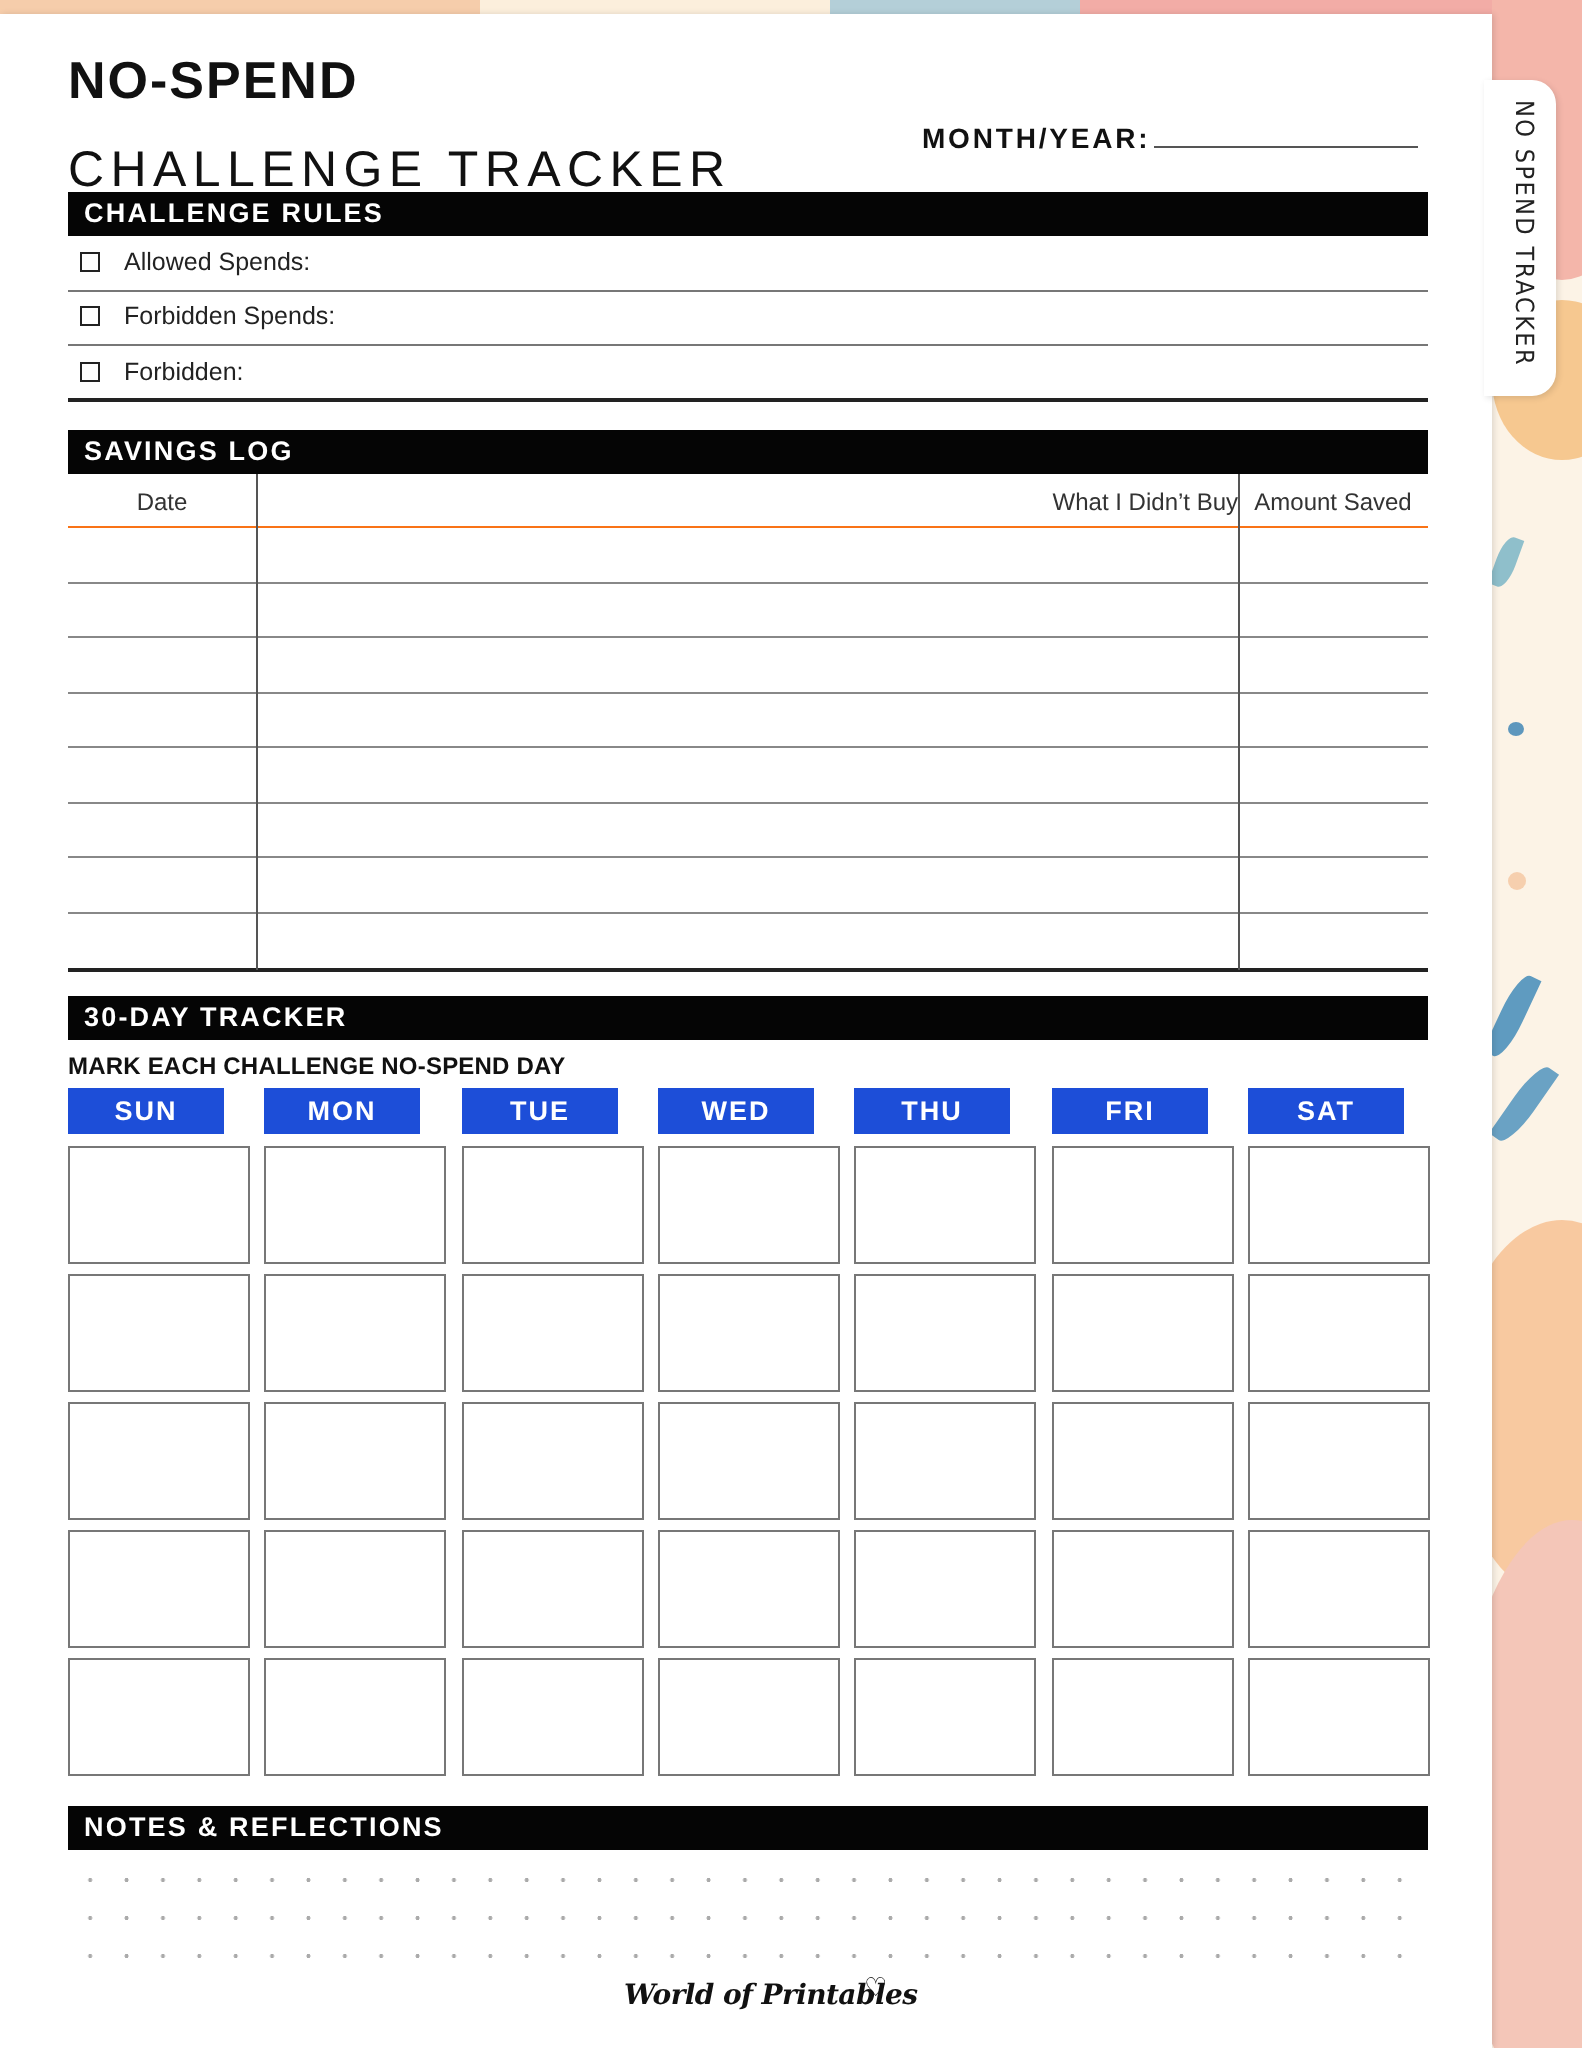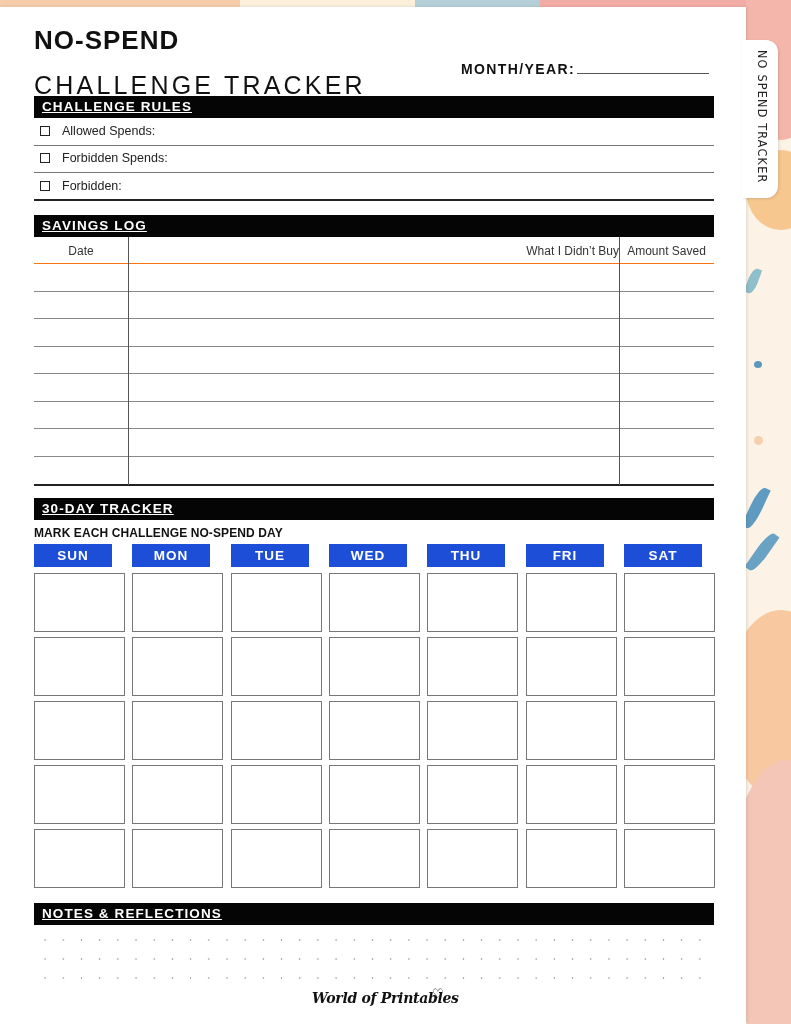--- a/index.html
+++ b/index.html
@@ -32,21 +32,21 @@
   }
 
   .title-1 { position: absolute; left: 34px; top: 26px; font-size: 26px; font-weight: 700; letter-spacing: 1px; line-height: 28px; }
   .title-2 { position: absolute; left: 34px; top: 52px; font-size: 25px; font-weight: 400; letter-spacing: 3.2px; line-height: 26px; margin-top: 20px; }
   .month-label { position: absolute; left: 449px; top: 61px; font-size: 14px; font-weight: 700; letter-spacing: 1.4px; padding-left: 12px; }
   .month-line { position: absolute; left: 577px; top: 73px; width: 132px; height: 1px; background: #555; }
 
   .bar {
     position: absolute; left: 34px; width: 680px; height: 22px; background: #050505;
     color: #fff; font-size: 13.5px; font-weight: 700; letter-spacing: 1.1px;
-    line-height: 22px; padding-left: 8px; box-sizing: border-box; text-decoration: underline;
+    line-height: 22px; padding-left: 8px; box-sizing: border-box;
   }
 
   .rule-row { position: absolute; left: 34px; width: 680px; height: 27px; border-bottom: 1px solid #777; box-sizing: border-box; }
   .rule-row.last { border-bottom: 2px solid #222; }
   .checkbox { position: absolute; left: 6px; top: 7px; width: 10px; height: 10px; border: 1.3px solid #222; box-sizing: border-box; }
   .rule-label { position: absolute; left: 28px; top: 5px; font-size: 12.5px; color: #222; }
 
   .log { position: absolute; left: 34px; top: 237px; width: 680px; height: 248px; }
   .log-head { position: absolute; top: 0; left: 0; width: 680px; height: 27px; border-bottom: 1px solid #f97316; box-sizing: border-box; }
   .log-head span { position: absolute; top: 7px; font-size: 12px; color: #333; text-align: center; }

